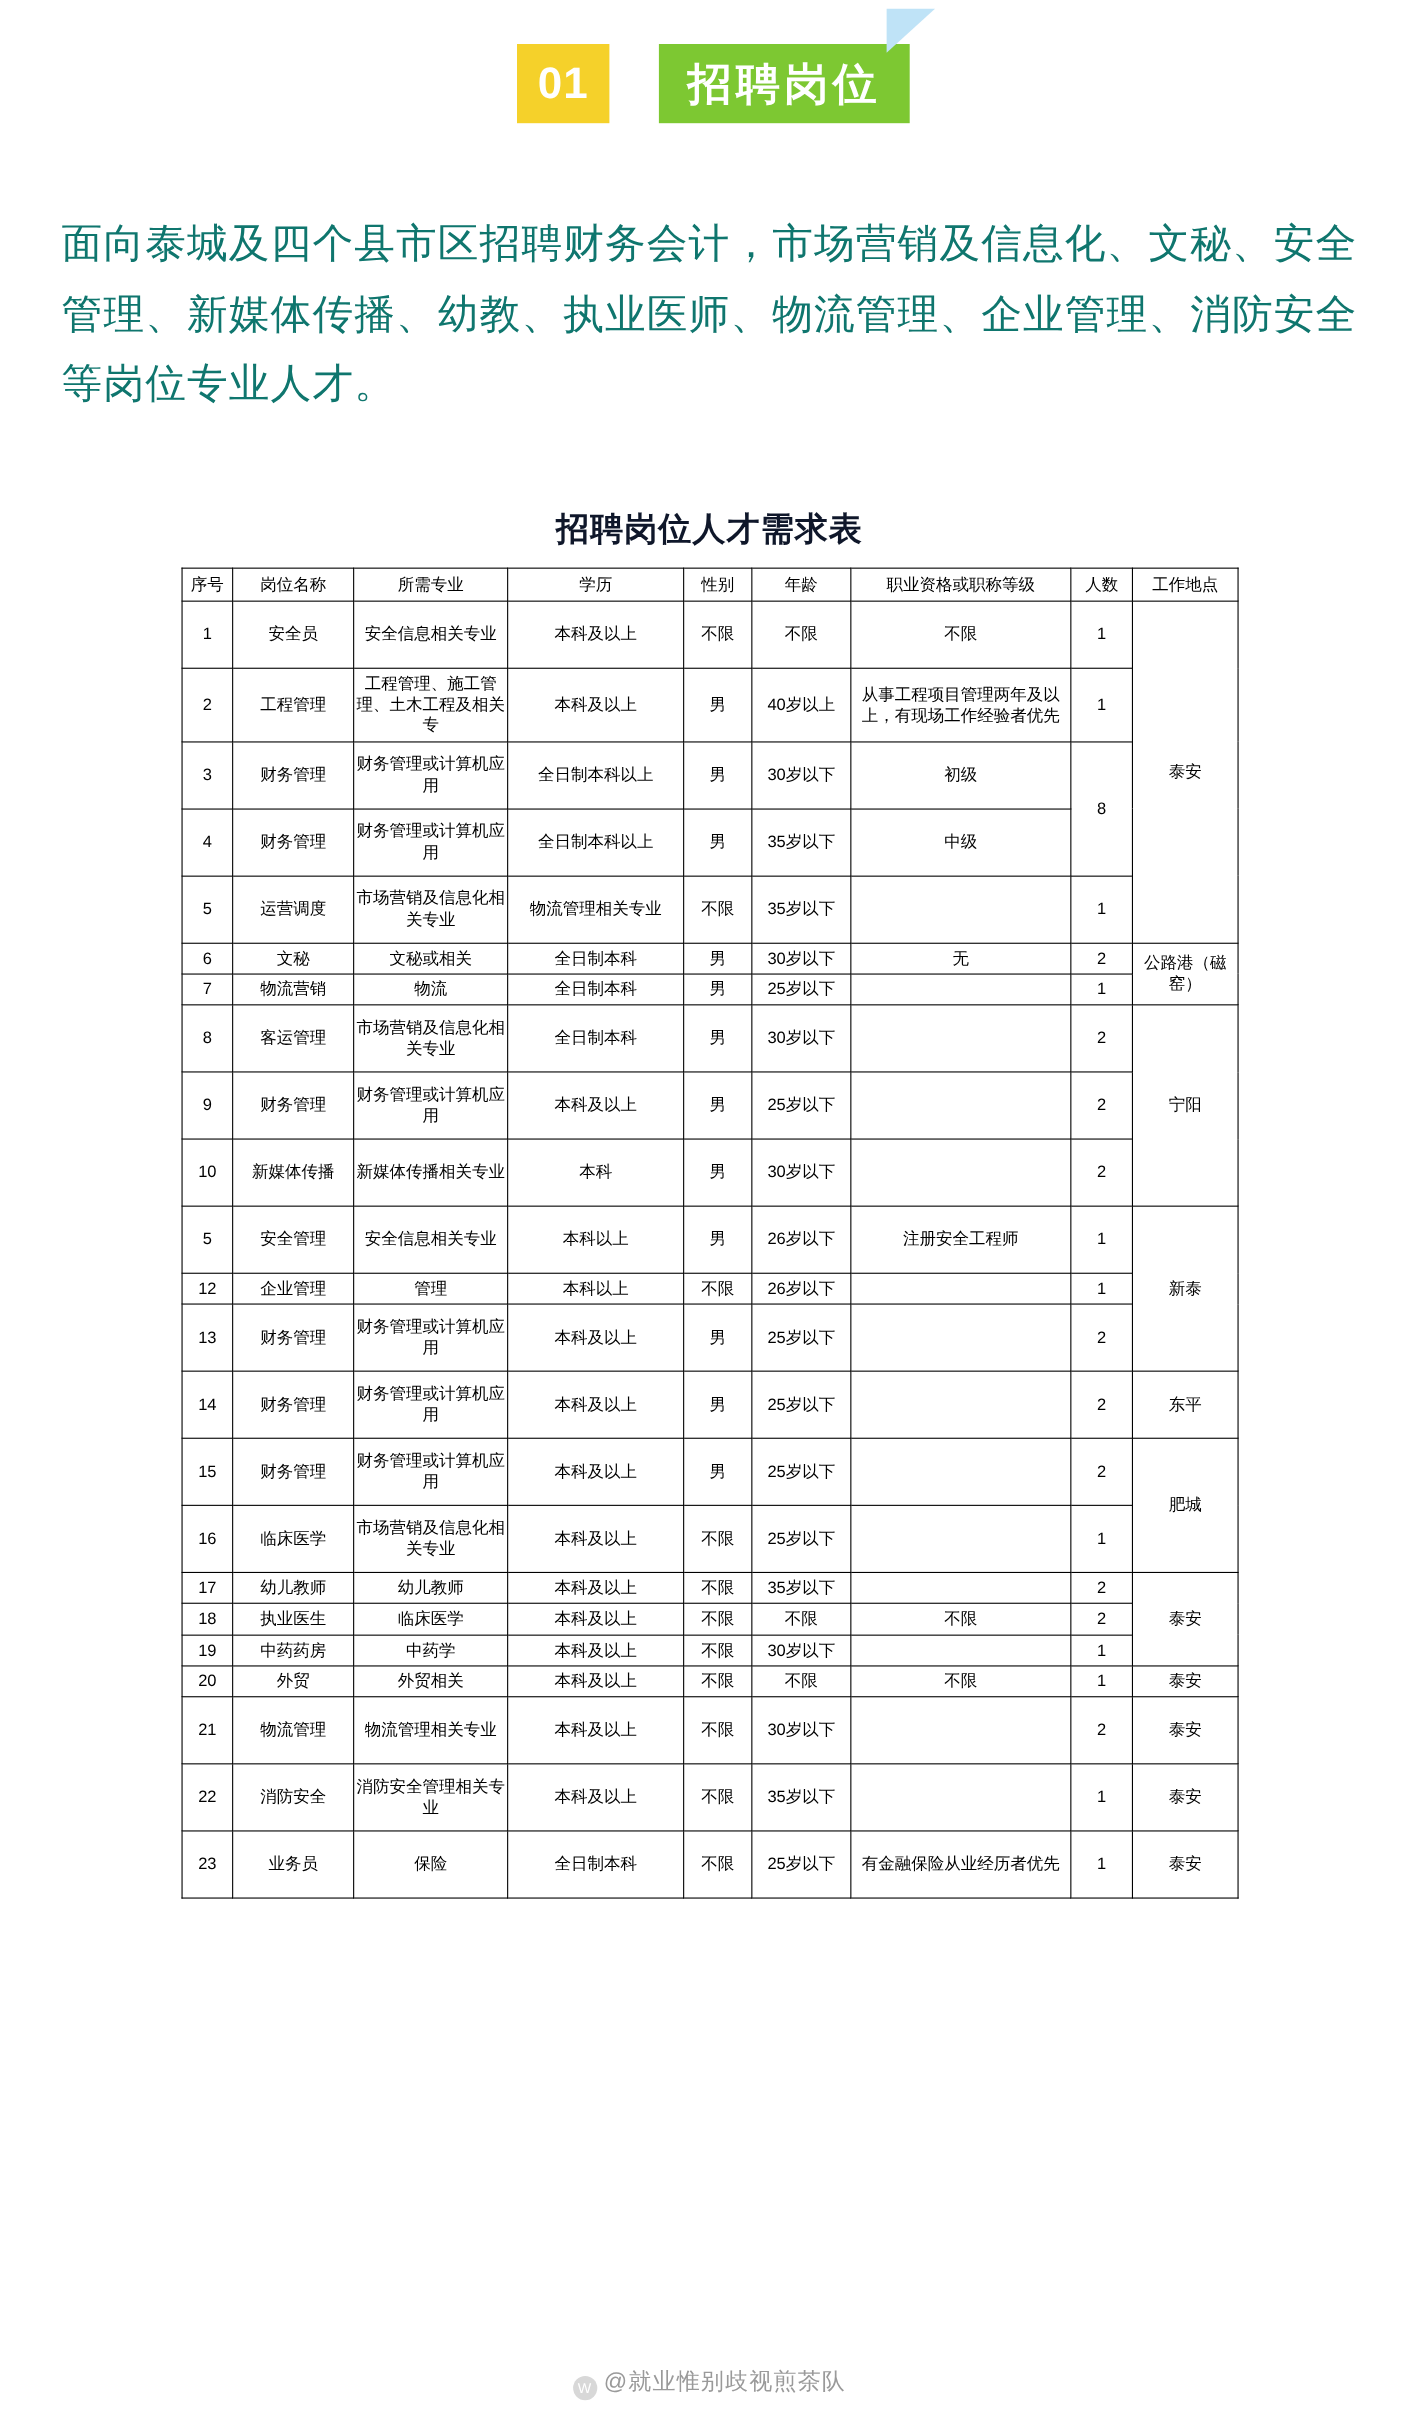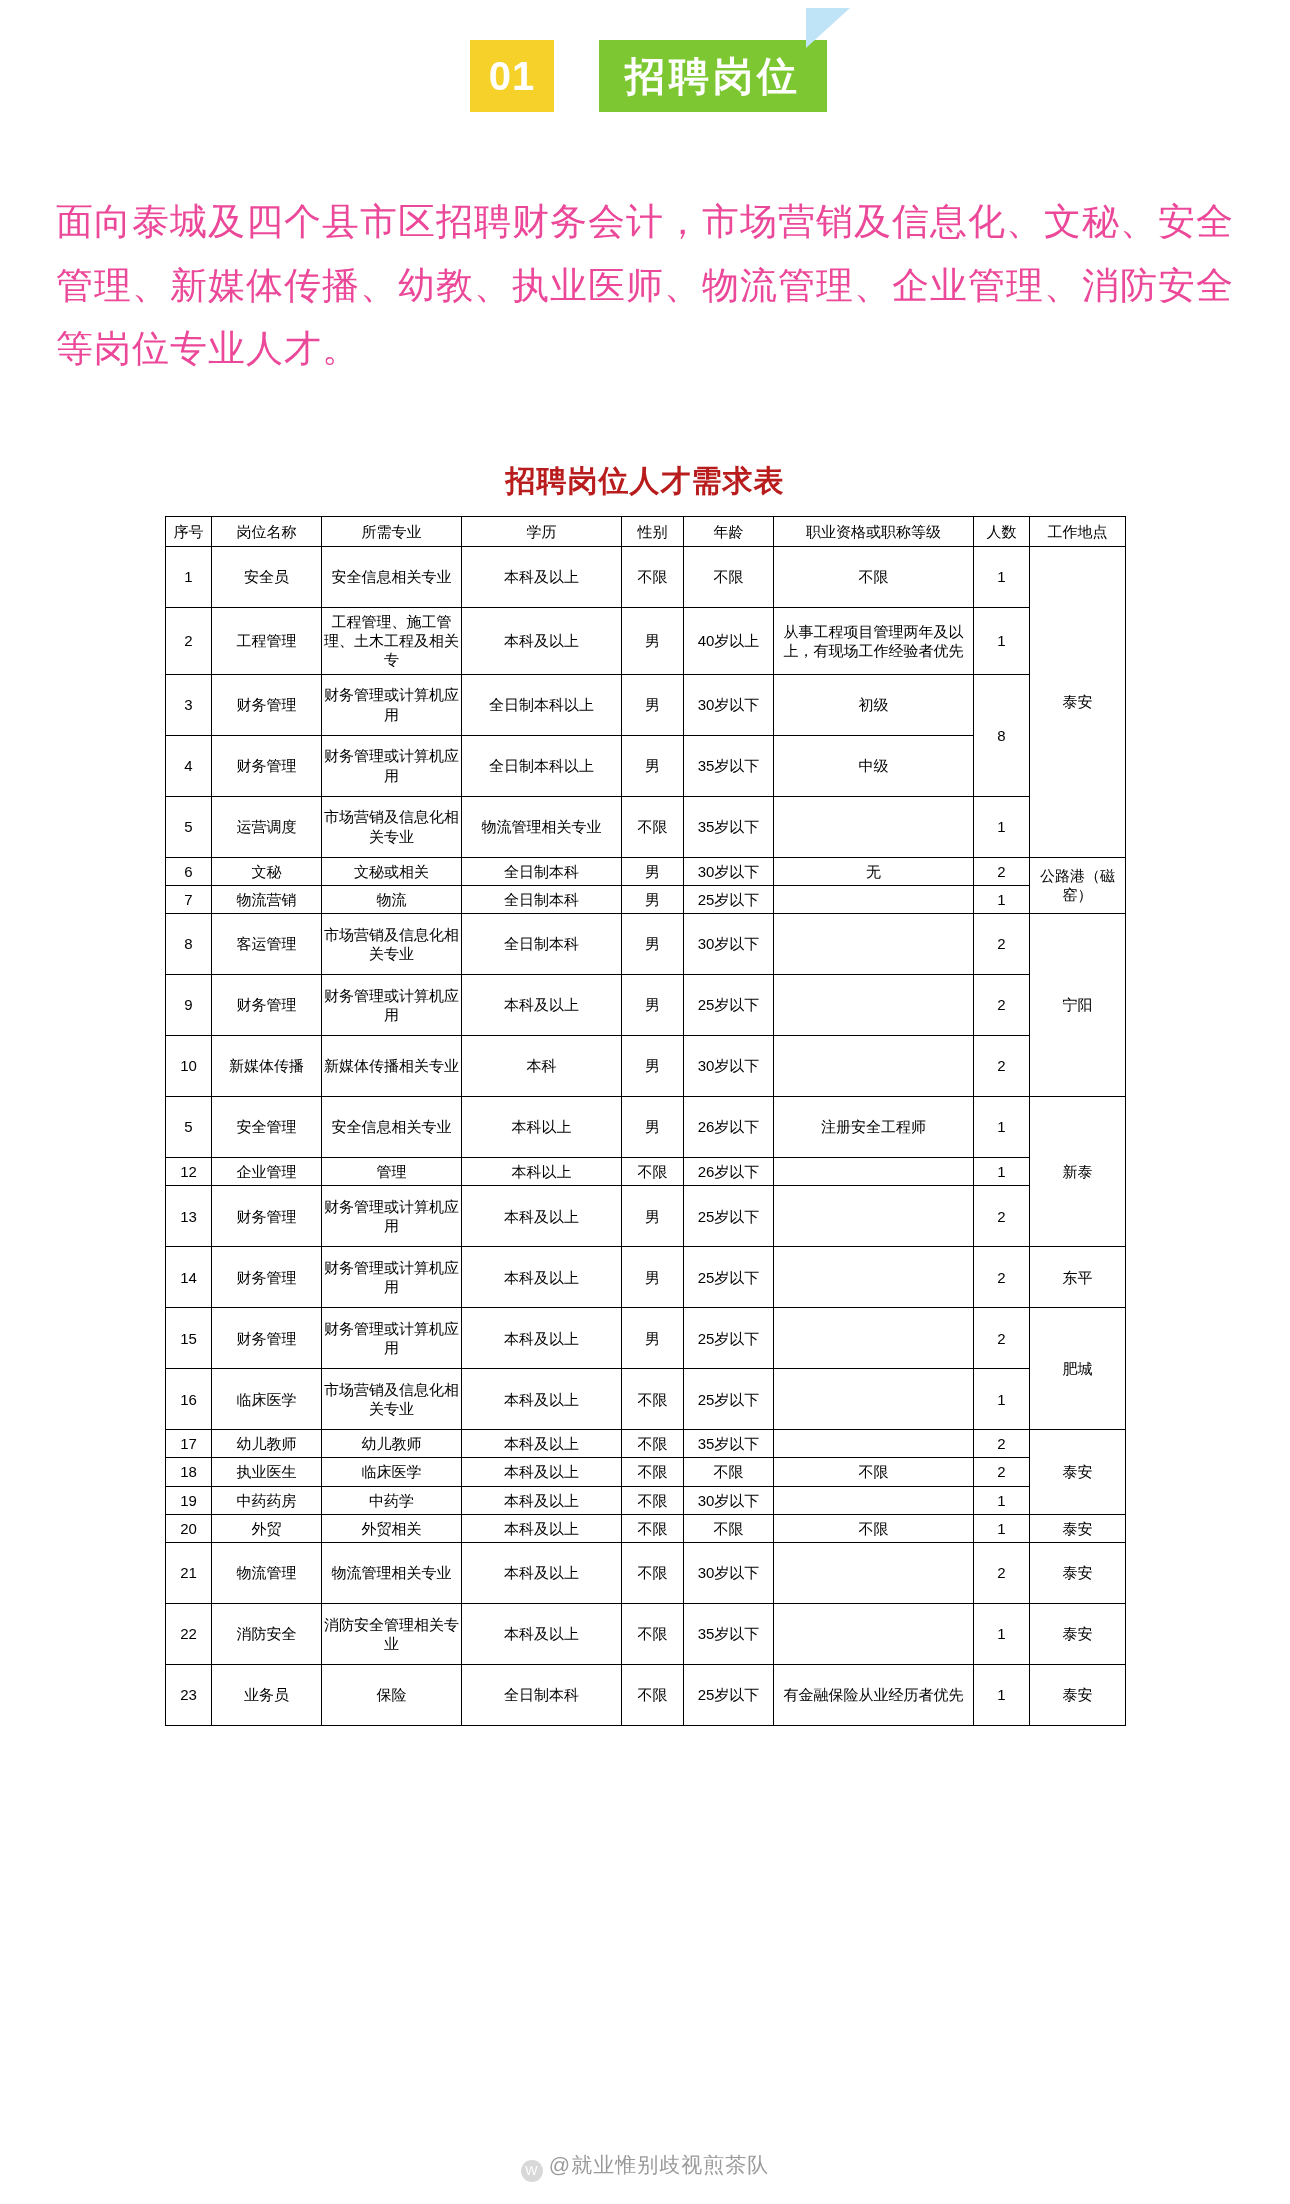--- a/index.html
+++ b/index.html
@@ -70,35 +70,35 @@
     border-top: 40px solid #f5d12a;
     opacity: 0.0;
   }
 
   
   .intro {
     margin: 40px 56px 0 56px;
     font-size: 37px;
     line-height: 1.72;
     letter-spacing: 1px;
-    color: #ec4899;
+    color: #0f766e;
     text-align: justify;
   }
 
   
   .table-wrap {
     margin-top: 80px;
     padding: 0 165px;
   }
   .table-title {
     text-align: center;
     font-family: "DejaVu Serif", serif;
     font-size: 30px;
     font-weight: bold;
-    color: #b91c1c;
+    color: #0f172a;
     margin-bottom: 14px;
     letter-spacing: 1px;
   }
   table.jobs {
     border-collapse: collapse;
     width: 960px;
     table-layout: fixed;
     font-size: 15px;
     line-height: 1.28;
     color: #000;

